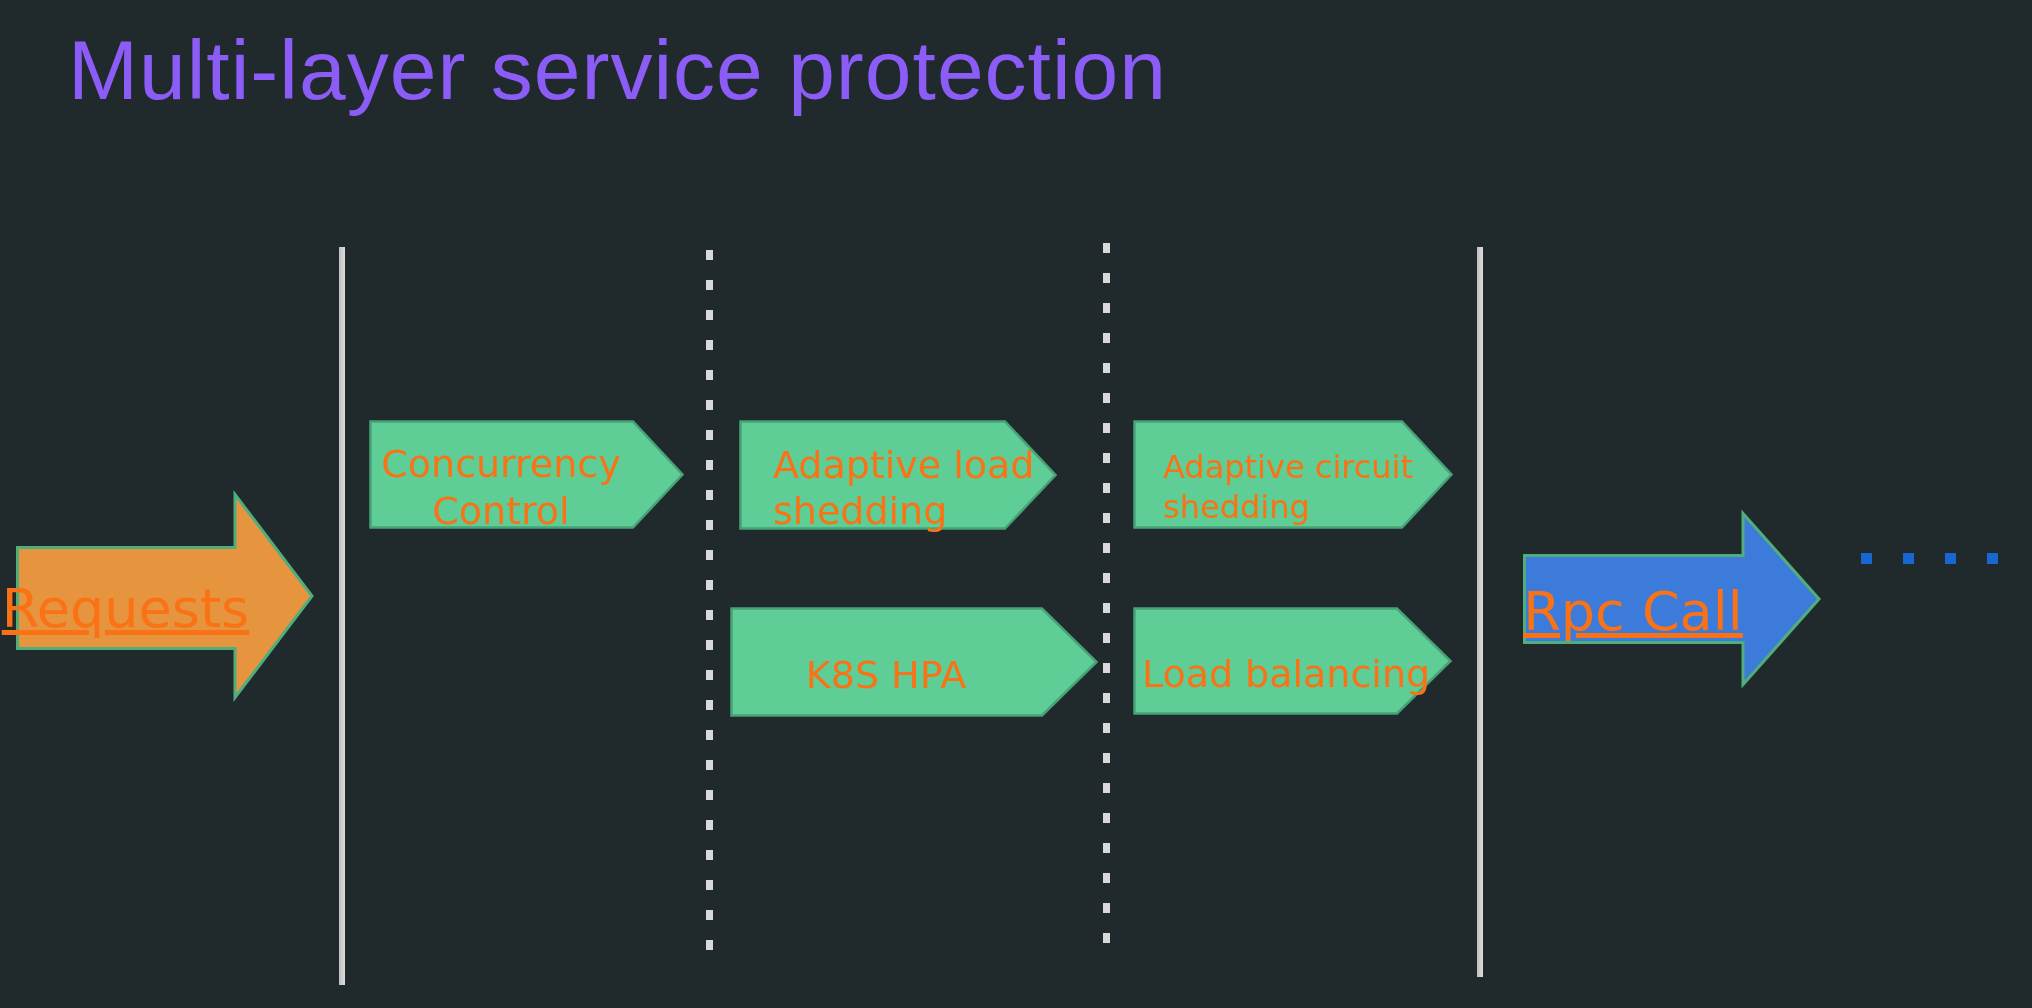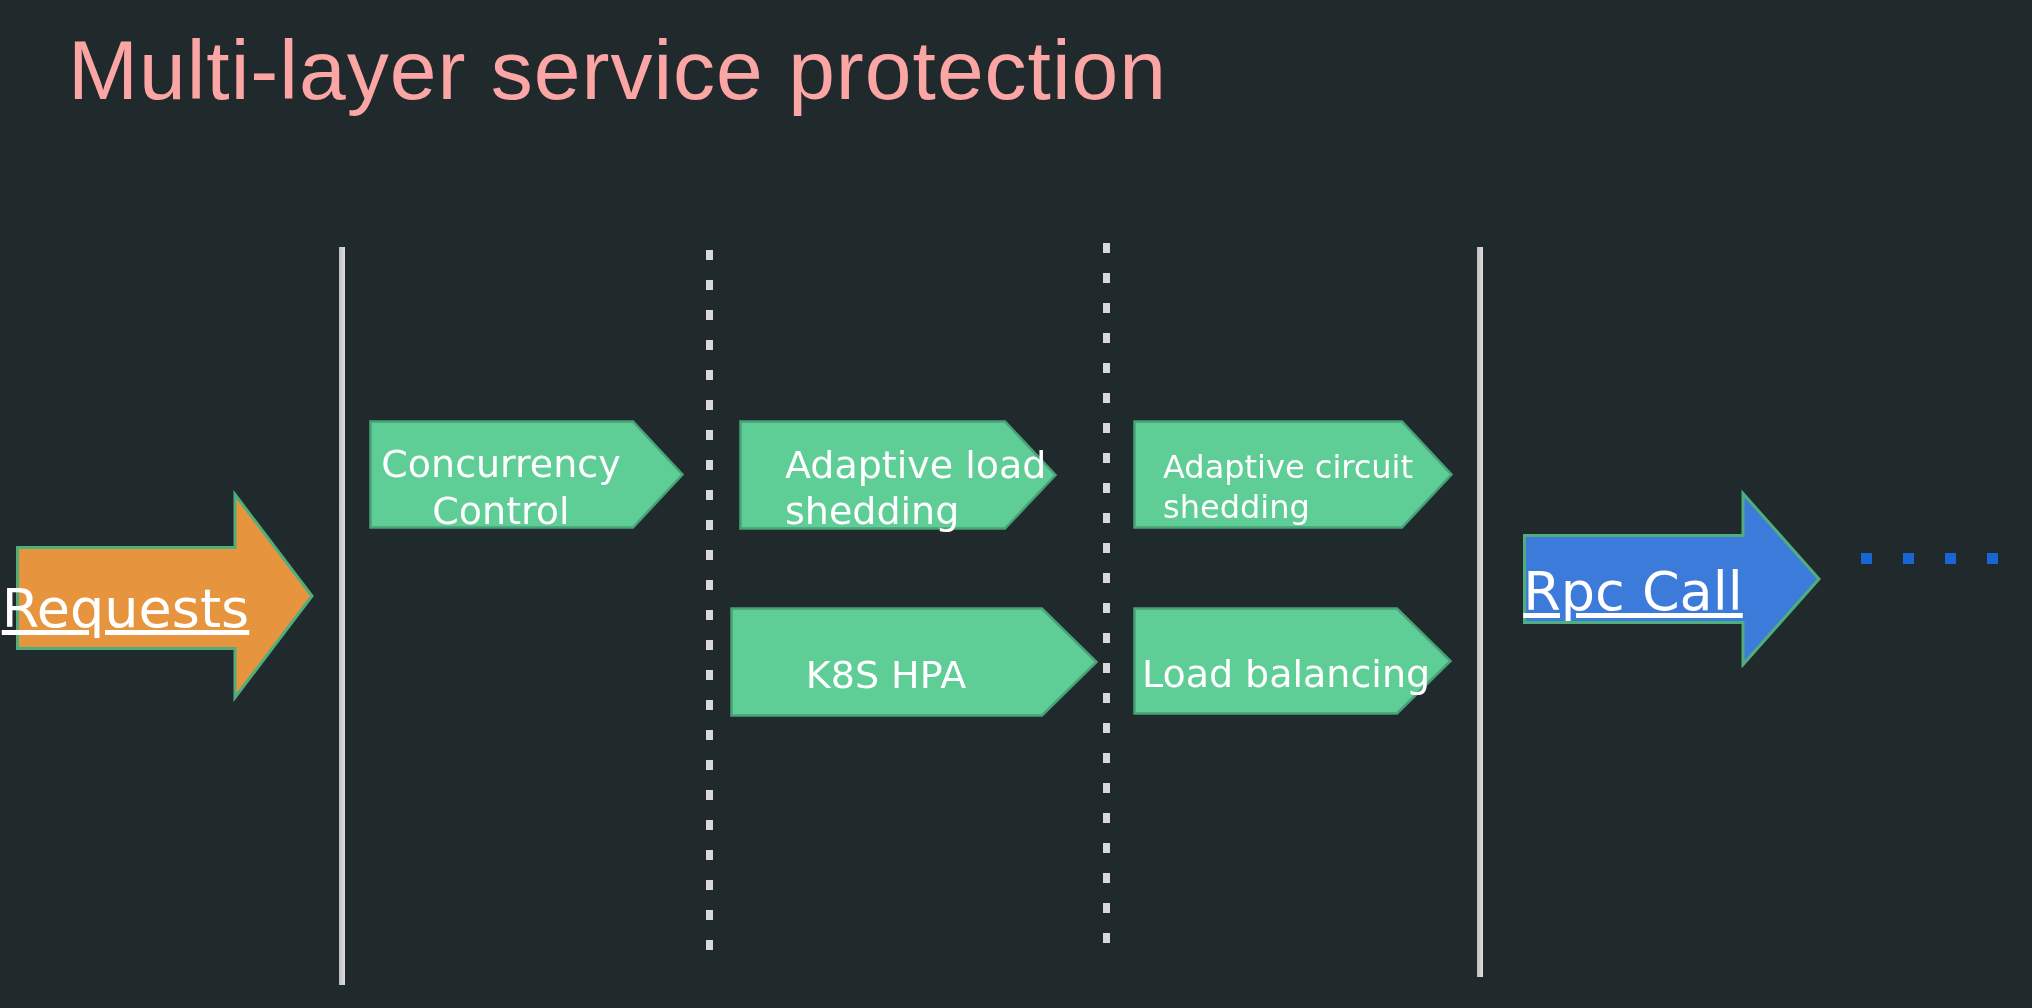--- a/index.html
+++ b/index.html
@@ -17,21 +17,21 @@
     height: 1008px;
     background: #20292b;
   }
   .title {
     position: absolute;
     left: 68px;
     top: 22px;
     font-size: 84px;
     font-weight: 300;
     letter-spacing: 1px;
-    color: #fca5a5;
+    color: #8b5cf6;
     white-space: nowrap;
   }
   .vline {
     position: absolute;
     width: 6px;
     background: linear-gradient(to right, #bfbfbf, #dedede);
   }
   .vline-dotted {
     position: absolute;
     width: 7px;
@@ -39,21 +39,21 @@
       to bottom, #d9d9d9 0px, #d9d9d9 10px,
       transparent 10px, transparent 30px);
   }
   .node { position: absolute; }
   .node svg { position: absolute; left: 0; top: 0; overflow: visible; }
   .node .label {
     position: absolute;
     top: 0; bottom: 0;
     display: flex;
     align-items: center;
-    color: #ffffff;
+    color: #f97316;
     font-family: cursive, "DejaVu Sans", sans-serif;
     white-space: pre-line;
     line-height: 1.22;
     margin-top: 26px;
   }
   .label.centered { justify-content: center; text-align: center; }
   .label.leftpad  { justify-content: flex-start; text-align: left; padding-left: 30px; }
   .greenbox .label { font-size: 38px; }
   .greenbox.small-text .label { font-size: 32px; }
   .bigarrow .label { font-size: 54px; text-decoration: underline; }
@@ -93,21 +93,21 @@
     </svg>
     <div class="label centered" style="left:0; width:264px;">Concurrency
 Control</div>
   </div>
 
 
   <div class="node greenbox" style="left:739px; top:420px; width:318px; height:110px;">
     <svg width="318" height="110" viewBox="0 0 318 110">
       <polygon points="1.5,1.5 266,1.5 316.5,55 266,108.5 1.5,108.5" fill="#5fcd96" stroke="#47a277" stroke-width="2.5"></polygon>
     </svg>
-    <div class="label leftpad" style="left:16px; width:266px;">Adaptive load
+    <div class="label leftpad" style="left:4px; width:266px;">Adaptive load
 shedding</div>
   </div>
 
   <div class="node greenbox" style="left:730px; top:607px; width:368px; height:110px;">
     <svg width="368" height="110" viewBox="0 0 368 110">
       <polygon points="1.5,1.5 312,1.5 366.5,55 312,108.5 1.5,108.5" fill="#5fcd96" stroke="#47a277" stroke-width="2.5"></polygon>
     </svg>
     <div class="label centered" style="left:0; width:312px;">K8S HPA</div>
   </div>
 
@@ -119,21 +119,21 @@
 shedding</div>
   </div>
 
   <div class="node greenbox" style="left:1133px; top:607px; width:319px; height:108px;">
     <svg width="319" height="108" viewBox="0 0 319 108">
       <polygon points="1.5,1.5 264,1.5 317.5,54 264,106.5 1.5,106.5" fill="#5fcd96" stroke="#47a277" stroke-width="2.5"></polygon>
     </svg>
     <div class="label centered" style="left:8px; width:290px;">Load balancing</div>
   </div>
 
-  <div class="node bigarrow" style="left:1523px; top:492px; width:298px; height:174px;">
+  <div class="node bigarrow" style="left:1523px; top:512px; width:298px; height:174px;">
     <svg width="298" height="174" viewBox="0 0 298 174">
       <polygon points="1.5,43.5 220,43.5 220,1.5 296,87 220,172.5 220,130.5 1.5,130.5" fill="#3d7bdb" stroke="#4fae7c" stroke-width="3" stroke-linejoin="miter"></polygon>
     </svg>
     <div class="label centered" style="left:0; width:220px;">Rpc Call</div>
   </div>
 
   <div class="ellipsis"></div>
 
 </div>
 

